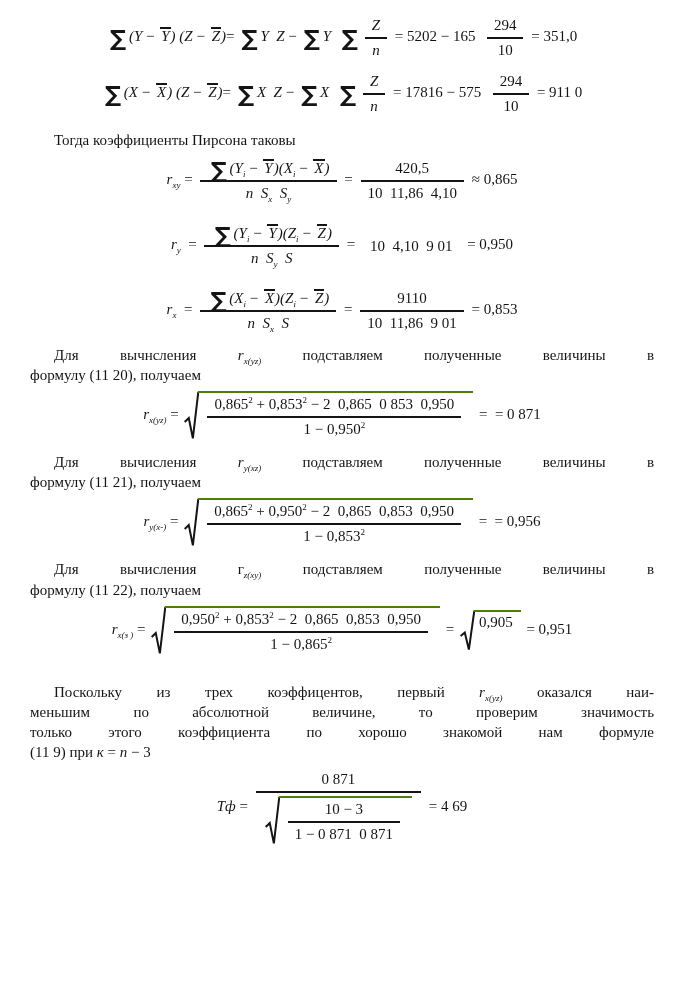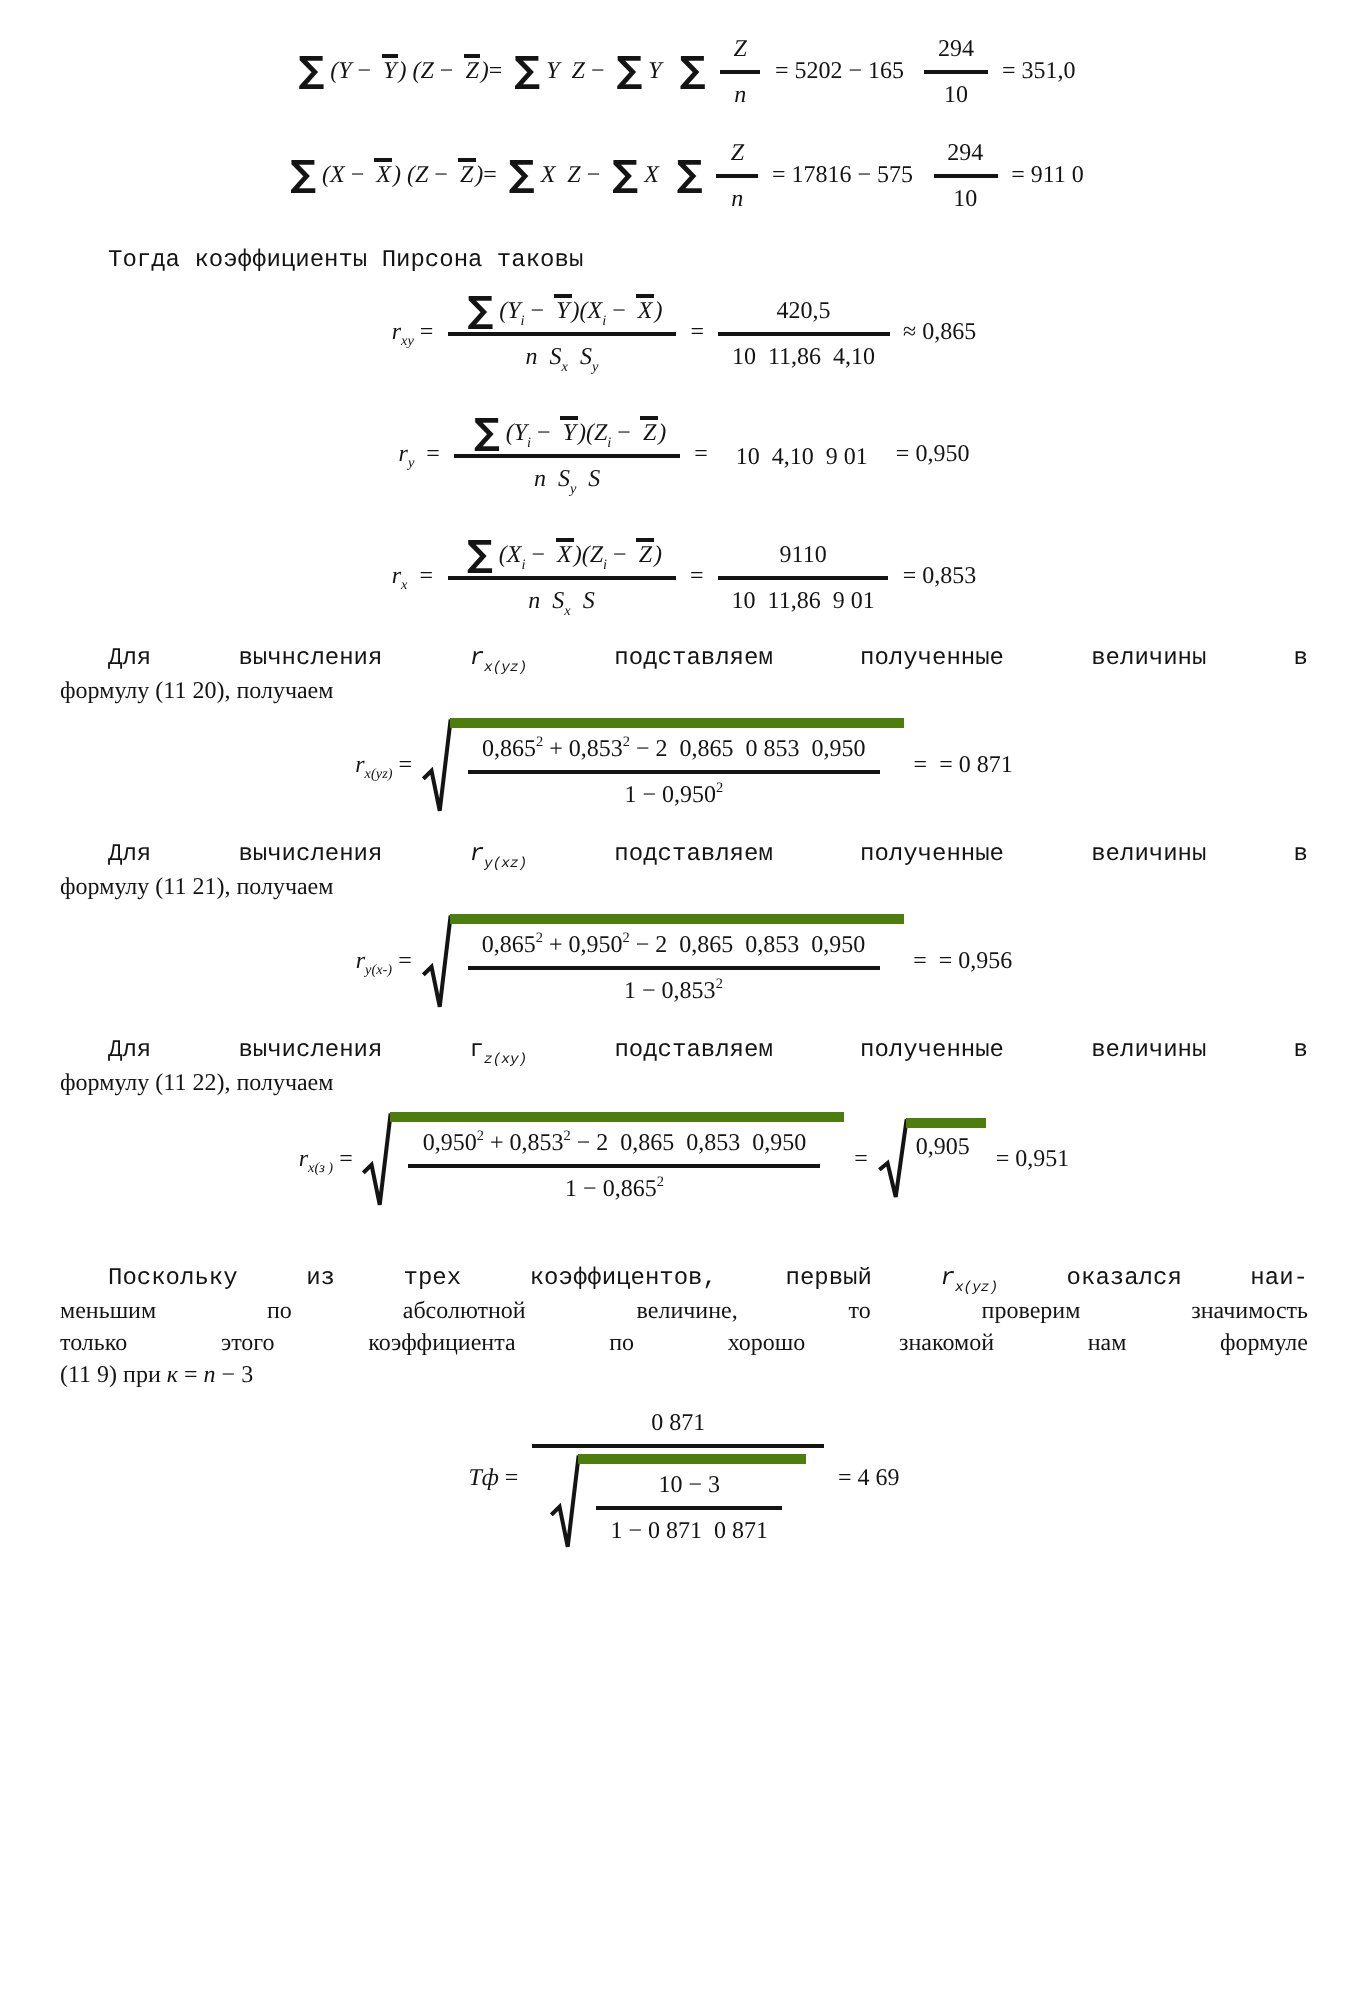--- a/index.html
+++ b/index.html
@@ -1,21 +1,21 @@
 <!DOCTYPE html>
 <html><head>
 <meta charset="utf-8">
 <style>
   html,body{margin:0;padding:0;background:#ffffff;}
   .page{
     width:684px;height:999px;box-sizing:border-box;
     padding:10px 30px 0 30px;overflow:hidden;
     background:#ffffff;color:#141414;
     font-family:"Liberation Serif","DejaVu Serif",serif;
-    font-size:12px;
+    font-size:15px;
   }
   
   .formula{display:block;text-align:center;}
   .formula .tok{white-space:pre;}
   .para .tok{white-space:normal;}
   .it{font-style:italic;}
   sub{font-size:60%;font-style:italic;line-height:0;letter-spacing:0;}
   sup{font-size:60%;font-style:normal;line-height:0;vertical-align:super;}
   .sum{
     font-family:"DejaVu Sans",sans-serif;
@@ -23,25 +23,25 @@
     margin:0 3px;font-weight:bold;
   }
   .ov{display:inline-block;border-top:2px solid currentColor;line-height:1.05;
       padding:0 1px;font-style:italic;margin-left:2px;}
   .frac{display:inline-flex;flex-direction:column;align-items:stretch;
         vertical-align:middle;text-align:center;margin:0 4px;}
   .frac>.num{display:block;padding:1px 7px 3px;border-bottom:2px solid #141414;}
   .frac>.den{display:block;padding:3px 7px 1px;}
   .sqrt{display:inline-flex;align-items:stretch;vertical-align:middle;margin:0 2px;}
   .rad-svg{width:15px;align-self:stretch;flex:0 0 15px;}
-  .sqrt-body{display:block;border-top:5px solid #4d7c0f;
+  .sqrt-body{display:block;border-top:2px solid #4d7c0f;
              padding:2px 8px 1px 5px;margin-left:-1px;text-align:center;}
   
   .para{line-height:1.34;text-align:left;}
-  .ind{text-indent:24px;font-family:Liberation Mono, monospace;}
+  .ind{text-indent:24px;}
   .just{text-align:justify;text-align-last:justify;}
   
   .mt6{margin-top:6px;}  .mt8{margin-top:8px;}  .mt10{margin-top:20px;}
   .mt12{margin-top:12px;}.mt14{margin-top:14px;}.mt16{margin-top:27px;}
 </style>
 </head>
 <body>
 
 <div class="page">
 

